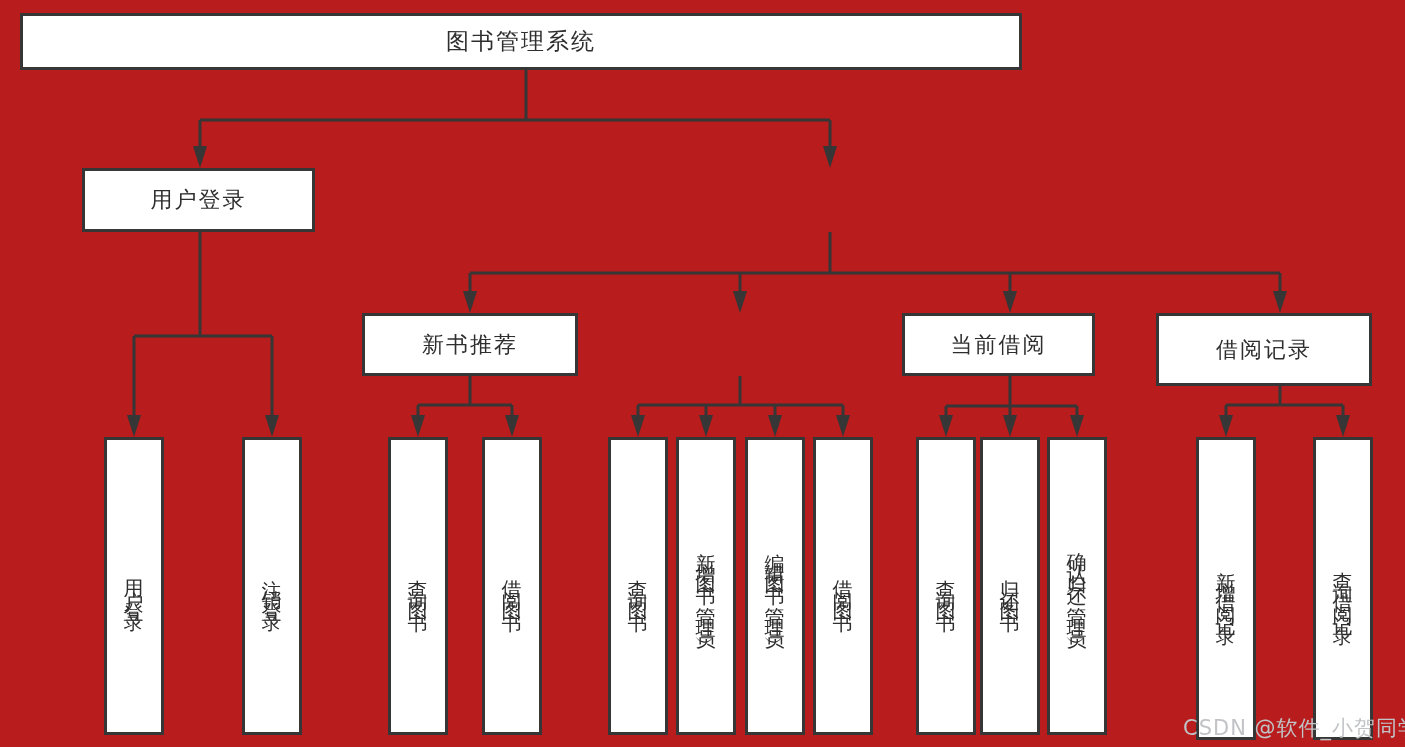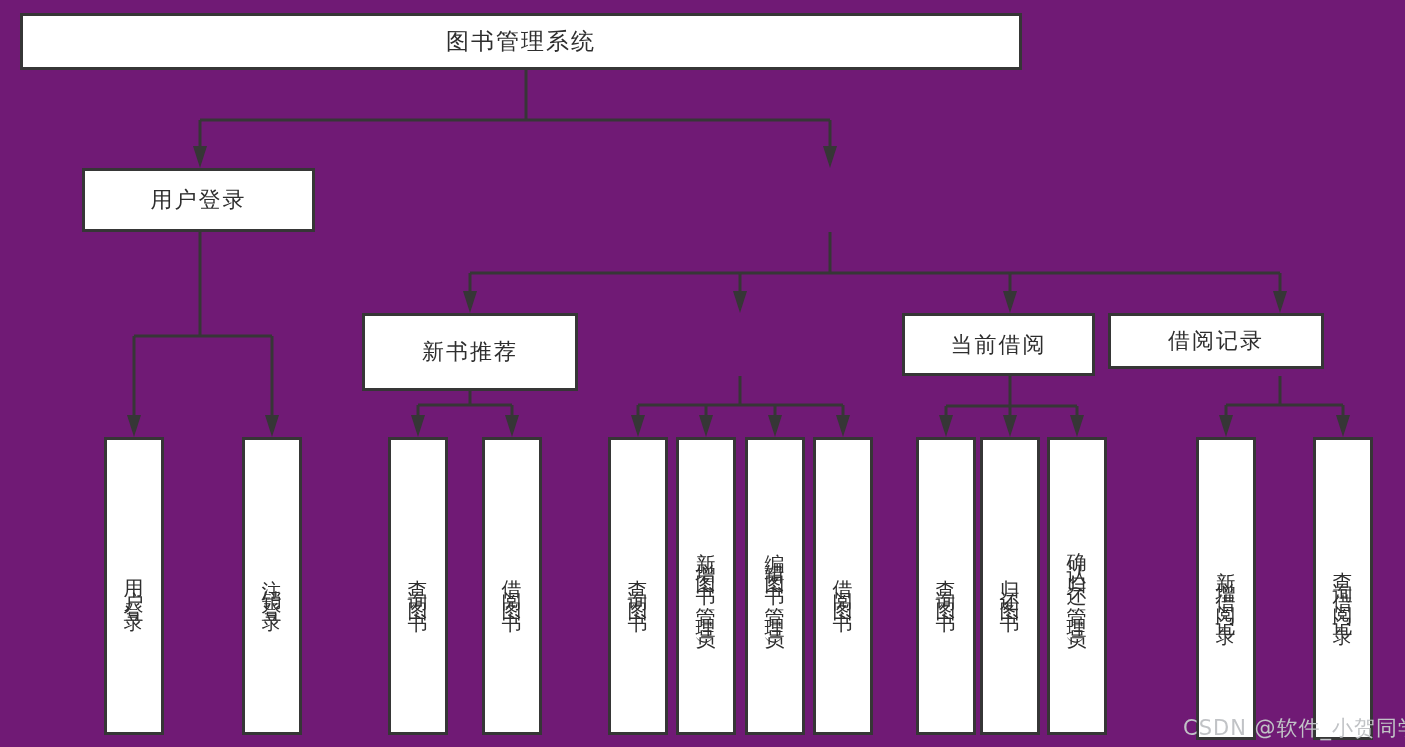--- a/index.html
+++ b/index.html
@@ -1,19 +1,19 @@
 <!DOCTYPE html>
 <html><head>
 <meta charset="utf-8">
 <style>
   html, body { margin:0; padding:0; background:#ffffff; }
   .canvas {
     position:relative;
     width:1405px; height:747px;
-    background:#701a75;
+    background:#b91c1c;
     font-family:"DejaVu Sans", sans-serif;
     overflow:hidden;
   }
   .connectors { position:absolute; left:0; top:0; z-index:1; }
   .node {
     position:absolute;
     box-sizing:border-box;
     border:3px solid #363636;
     background:#ffffff;
     color:#2e2e2e;
@@ -87,27 +87,27 @@
   </svg>
 
   <div class="node h root-box" style="left:20px; top:13px; width:1002px; height:57px">
     <span>图书管理系统</span>
   </div>
 
   <div class="node h" style="left:82px; top:168px; width:233px; height:64px">
     <span>用户登录</span>
   </div>
 
-  <div class="node h" style="left:362px; top:313px; width:216px; height:78px">
+  <div class="node h" style="left:362px; top:313px; width:216px; height:63px">
     <span>新书推荐</span>
   </div>
   <div class="node h" style="left:902px; top:313px; width:193px; height:63px">
     <span>当前借阅</span>
   </div>
-  <div class="node h" style="left:1108px; top:313px; width:216px; height:56px">
+  <div class="node h" style="left:1156px; top:313px; width:216px; height:73px">
     <span>借阅记录</span>
   </div>
 
   <div class="node v" style="left:104px; top:437px; width:60px; height:298px">
     <span>用户登录</span>
   </div>
   <div class="node v" style="left:242px; top:437px; width:60px; height:298px">
     <span>注销登录</span>
   </div>
 

